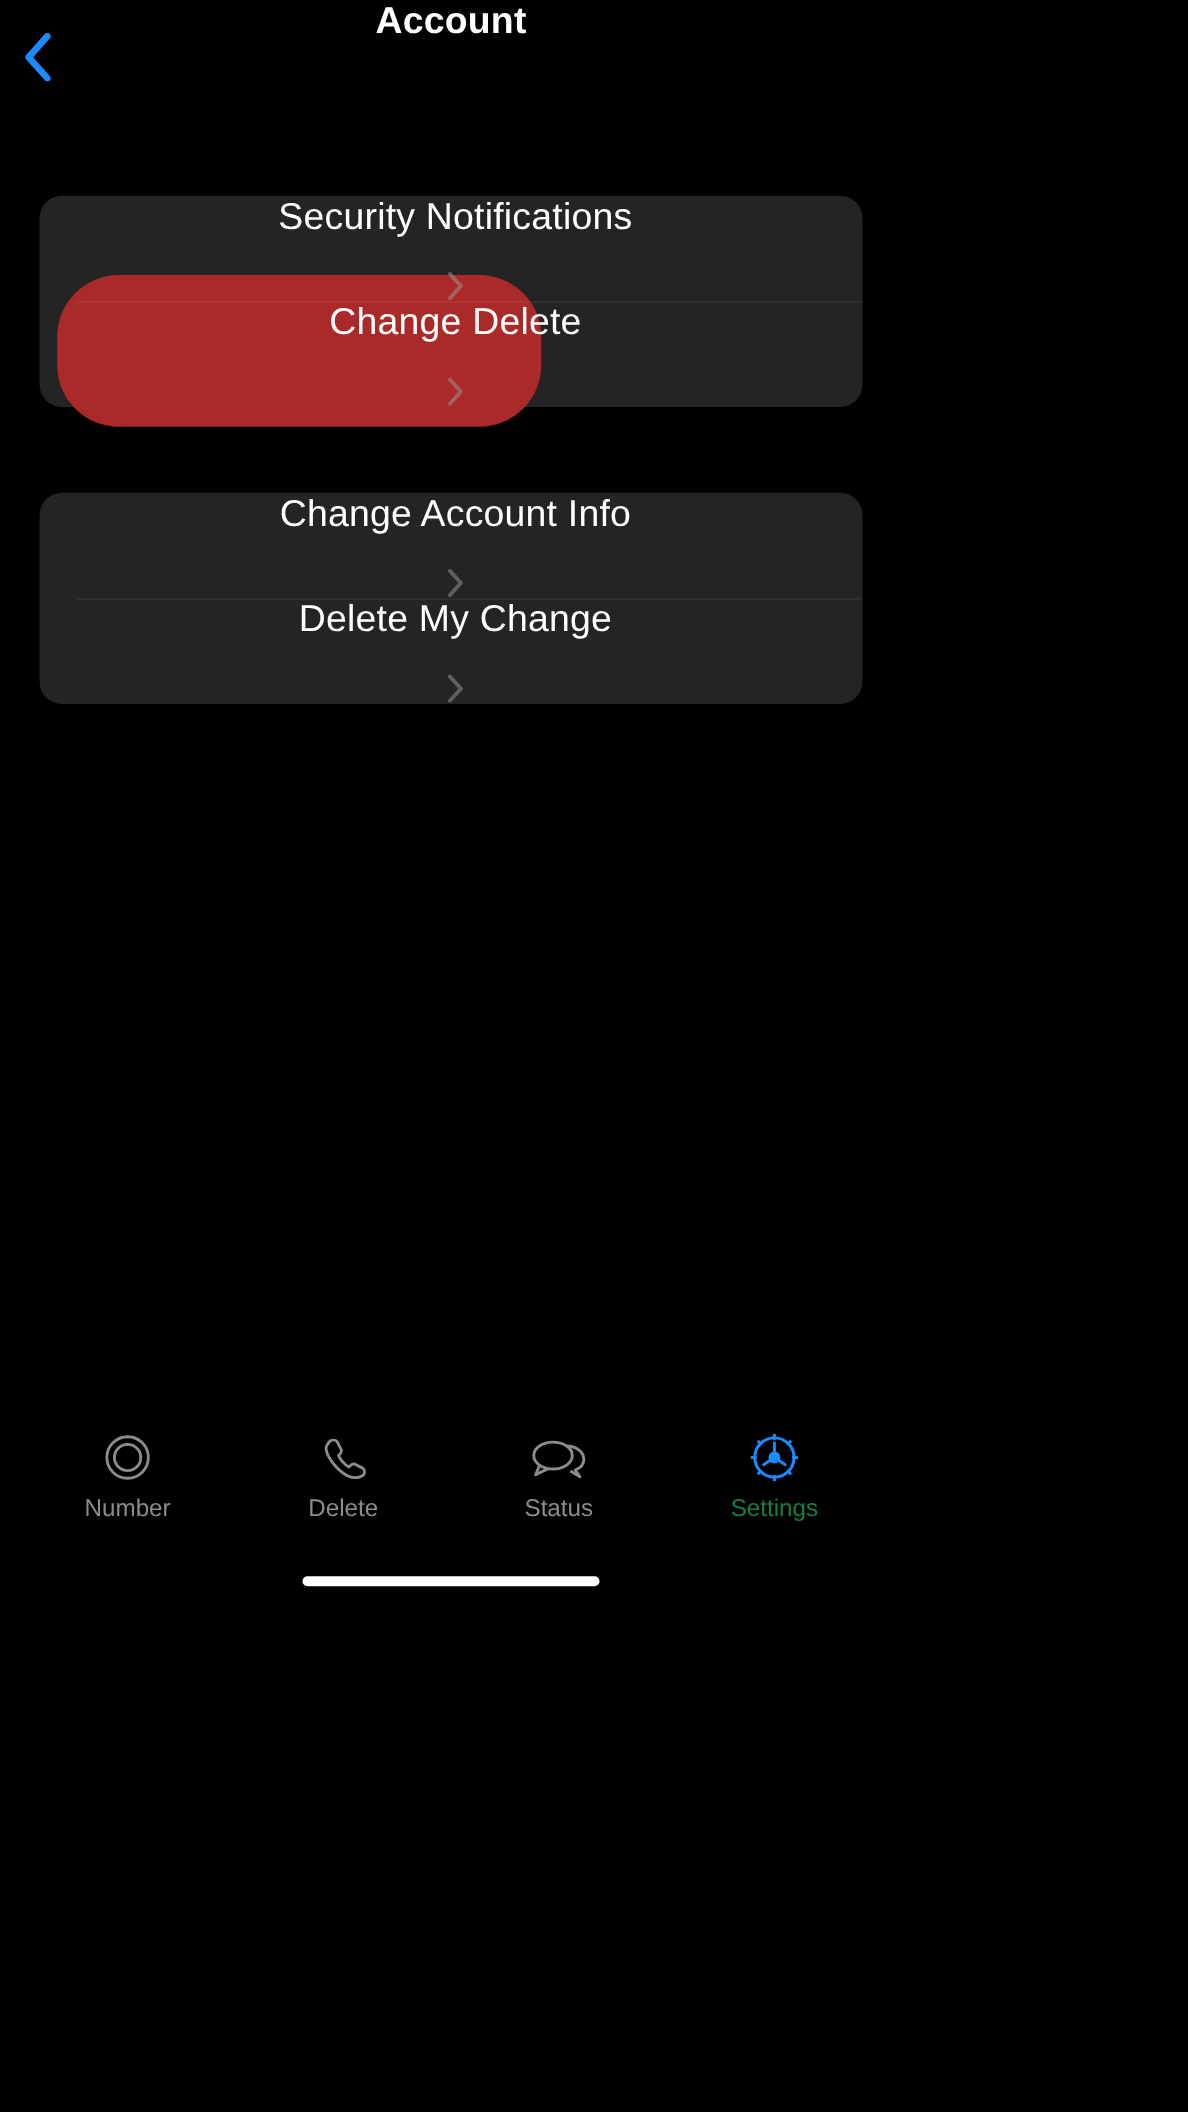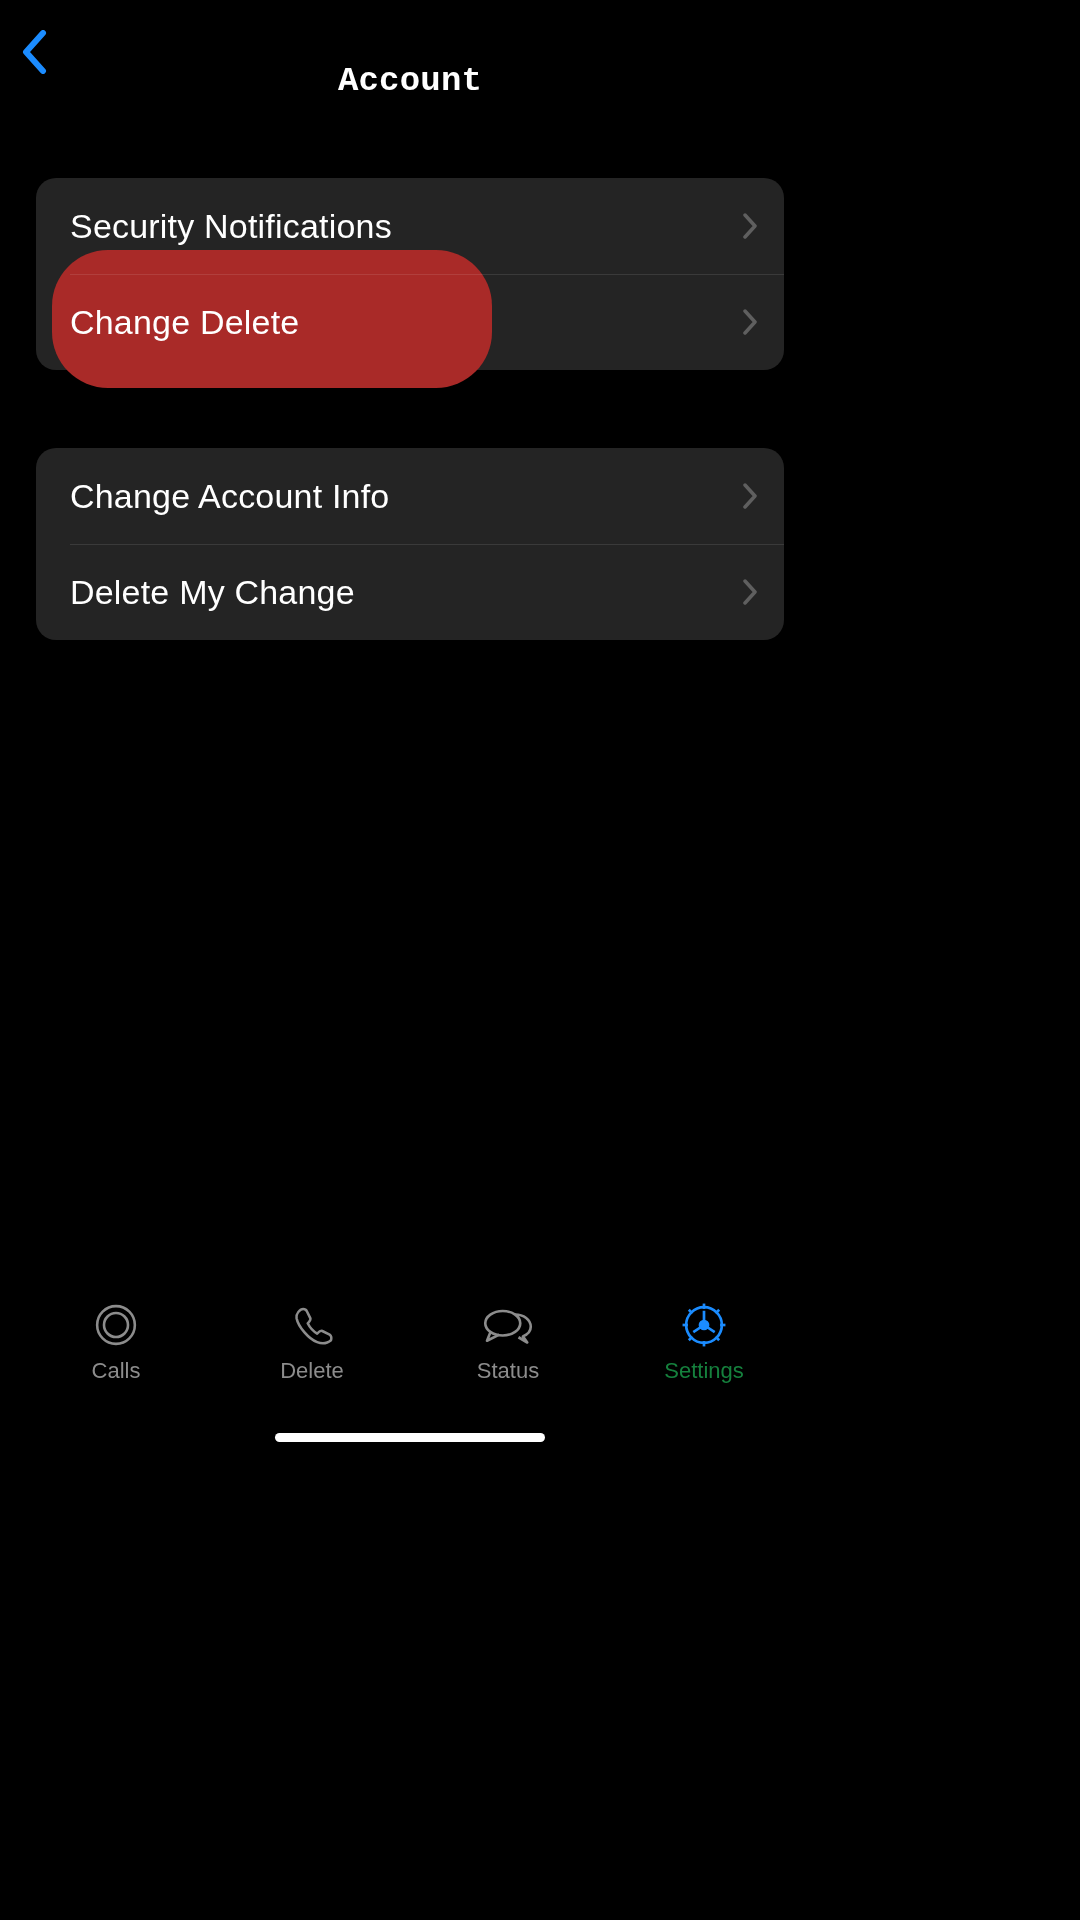--- a/index.html
+++ b/index.html
@@ -10,23 +10,22 @@
       font-family: -apple-system, BlinkMacSystemFont, "Segoe UI", Helvetica, Arial, sans-serif;
       color: #ffffff;
       overflow: hidden;
       position: relative;
       transform-origin: top left;
     }
     .nav-header {
       position: relative;
       height: 100px;
       display: flex;
-      align-items: flex-end;
+      align-items: flex-start;
       justify-content: center;
-      font-family: Liberation Mono, monospace;
     }
     .back-button {
       position: absolute;
       left: 12px;
       top: 22px;
       width: 44px;
       height: 60px;
       display: flex;
       align-items: center;
       justify-content: center;
@@ -47,20 +46,21 @@
       margin-bottom: 78px;
       overflow: visible;
       position: relative;
     }
     .row {
       position: relative;
       height: 96px;
       display: flex;
       align-items: center;
       padding: 0 26px 0 34px;
+      flex-direction: column;
     }
     .row + .row::before {
       content: "";
       position: absolute;
       left: 34px; right: 0; top: 0;
       height: 1px;
       background: rgba(255,255,255,0.10);
     }
     .row-label {
       flex: 1;
@@ -161,21 +161,21 @@
 
 <div class="tabbar">
 
   <div class="tab">
     <div class="tab-icon">
       <svg viewBox="0 0 56 56" width="48" height="48">
         <circle cx="28" cy="28" r="22" fill="none" stroke="#8c8c8c" stroke-width="3"></circle>
         <circle cx="28" cy="28" r="14" fill="none" stroke="#8c8c8c" stroke-width="3"></circle>
       </svg>
     </div>
-    <div class="tab-label">Calls</div>
+    <div class="tab-label">Number</div>
   </div>
 
   <div class="tab">
     <div class="tab-icon">
       <svg viewBox="0 0 56 56" width="48" height="48">
         <path d="M15 10 C15 10 20 8 22 12 L26 20 C27 22 25 24 23 26 C23 26 27 34 34 38 C36 36 38 34 40 35 L48 39 C52 41 50 46 50 46 C50 46 44 52 34 48 C24 44 12 30 10 20 C9 14 15 10 15 10 Z" fill="none" stroke="#8c8c8c" stroke-width="3" stroke-linejoin="round"></path>
       </svg>
     </div>
     <div class="tab-label">Delete</div>
   </div>

